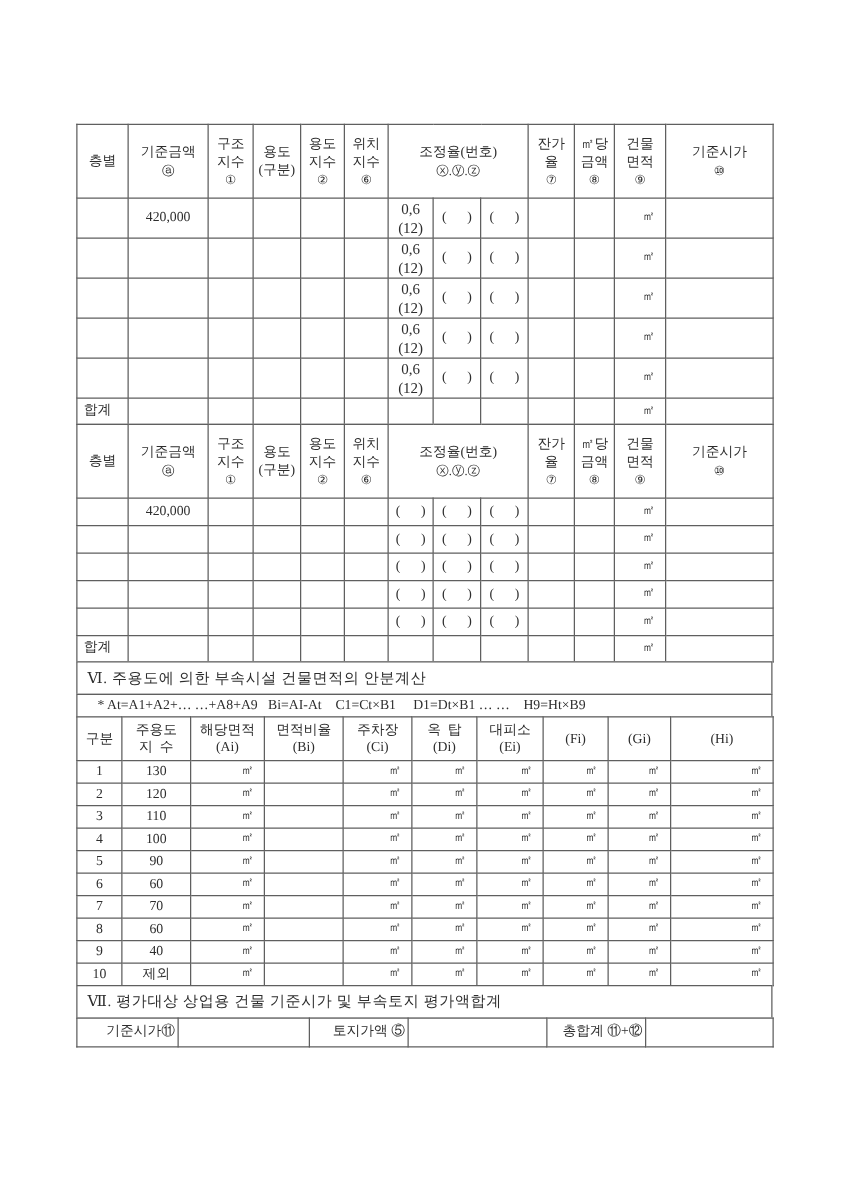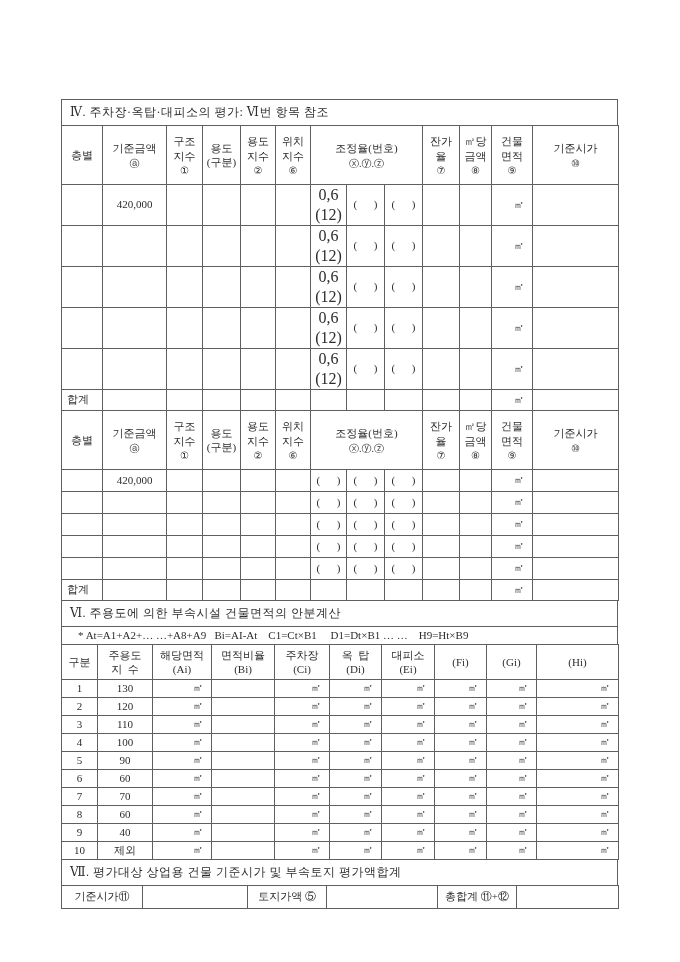--- a/index.html
+++ b/index.html
@@ -14,31 +14,30 @@
         vertical-align:middle;padding:0 2px;overflow:hidden;line-height:1.25;}
   .pre{white-space:pre-wrap;}
   .hd th{height:58px;}
   .hl{white-space:pre-wrap;line-height:1.3;}
   .hn{font-size:10px;line-height:1.1;margin-top:2px;}
   .t4row td{height:31px;}
   .t5row td{height:21px;}
   .totrow td{height:20px;}
   .t6hd th{height:34px;}
   .t6row td{height:17px;}
-  .sumrow td{height:22px;}
+  .sumrow td{height:22px;text-align:right;}
   .u{text-align:right;padding-right:8px;font-size:10px;}
   .left{text-align:left;padding-left:5px;margin-left:36px;}
-  .adj{font-size:16px;}
+  .adj{font-size:12px;}
 </style>
 </head>
 <body>
 
 <div class="sheet">
 
-  <div class="bar">Ⅳ. 주차장·옥탑·대피소의 평가: Ⅵ번 항목 참조</div>
 
   <table>
     <colgroup>
       <col style="width:41px">
         <col style="width:64px">
         <col style="width:36px">
         <col style="width:38px">
       <col style="width:35px">
         <col style="width:35px">
         <col style="width:36px">

